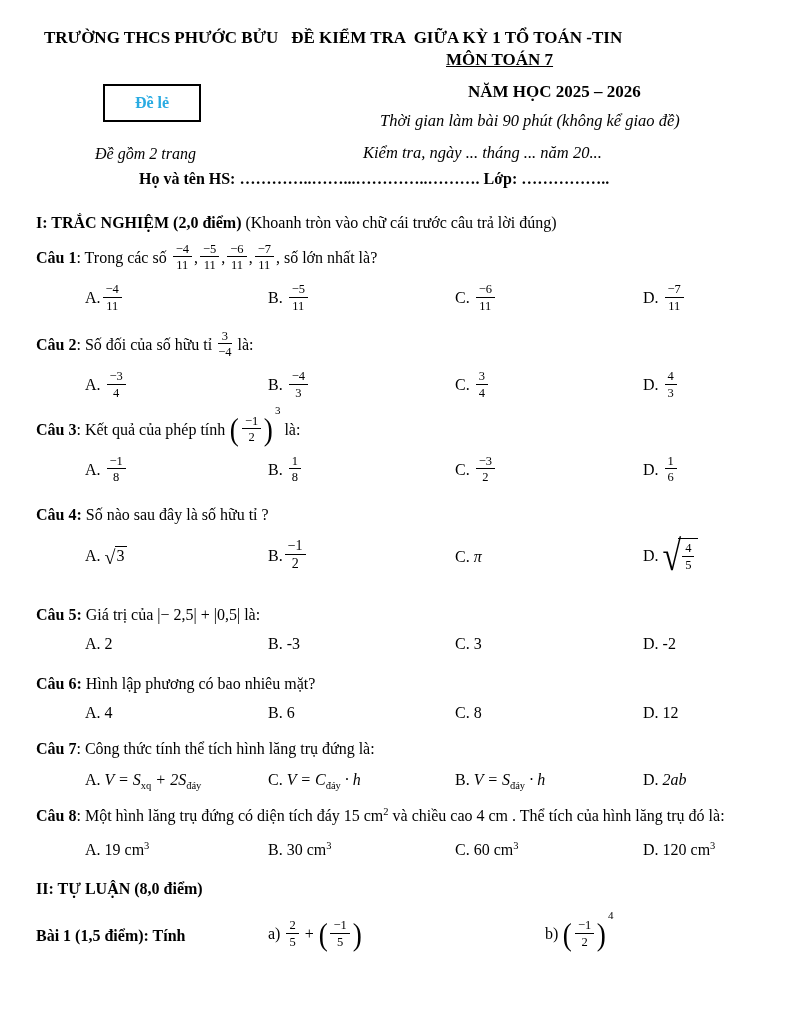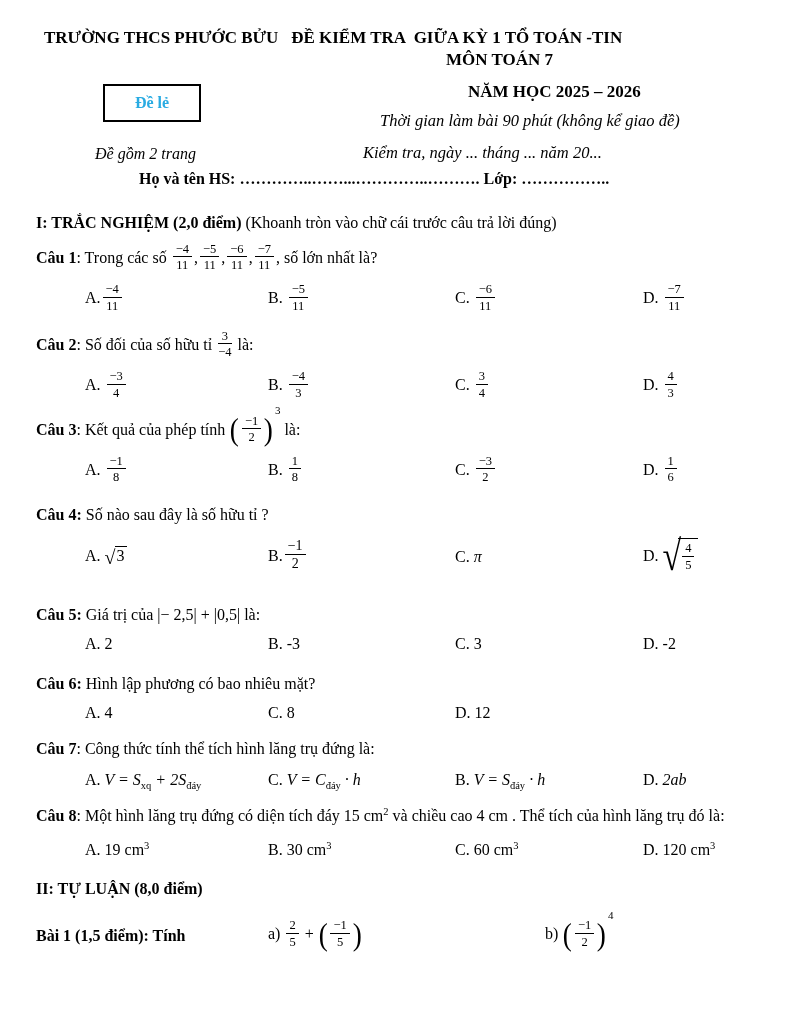--- a/index.html
+++ b/index.html
@@ -6,21 +6,21 @@
   .page{
     width:792px;height:1024px;position:relative;background:#fff;
     font-family:"Liberation Serif", serif;font-size:16px;color:#000;
     overflow:hidden;
   }
   b,.bold{font-weight:bold;}
 
   
   .header{position:relative;height:200px;}
   .h-line1{position:absolute;left:44px;top:28px;font-weight:bold;font-size:17px;white-space:pre;}
-  .h-line2{position:absolute;left:446px;top:50px;font-weight:bold;font-size:17px;}
+  .h-line2{position:absolute;left:446px;top:50px;font-weight:bold;font-size:17px;text-decoration:underline;}
   .variant-box{
     position:absolute;left:103px;top:84px;width:94px;height:34px;
     border:2px solid #000;display:flex;align-items:center;justify-content:center;
     font-weight:bold;font-size:16px;
   }
   .h-year{position:absolute;left:468px;top:82px;font-weight:bold;font-size:17px;}
   .h-duration{position:absolute;left:380px;top:111px;font-style:italic;font-size:16.5px;}
   .h-pages{position:absolute;left:95px;top:145px;font-style:italic;}
   .h-date{position:absolute;left:363px;top:143px;font-style:italic;font-size:16.5px;}
   .h-name{position:absolute;left:139px;top:170px;font-weight:bold;}
@@ -167,20 +167,21 @@
         <span class="opt"><span>D. </span><span>-2</span></span>
       </div>
     </div>
 
     <div class="question q6">
       <p class="stem">
         <b>Câu 6:</b><span> Hình lập phương có bao nhiêu mặt?</span>
       </p>
       <div class="options">
         <span class="opt"><span>A. </span><span>4</span></span>
+        <span class="opt"><span>B. </span><span>6</span></span>
         <span class="opt"><span>C. </span><span>8</span></span>
         <span class="opt"><span>D. </span><span>12</span></span>
       </div>
     </div>
 
     <div class="question q7">
       <p class="stem">
         <b>Câu 7</b><span>: Công thức tính thể tích hình lăng trụ đứng là:</span>
       </p>
       <div class="options">

